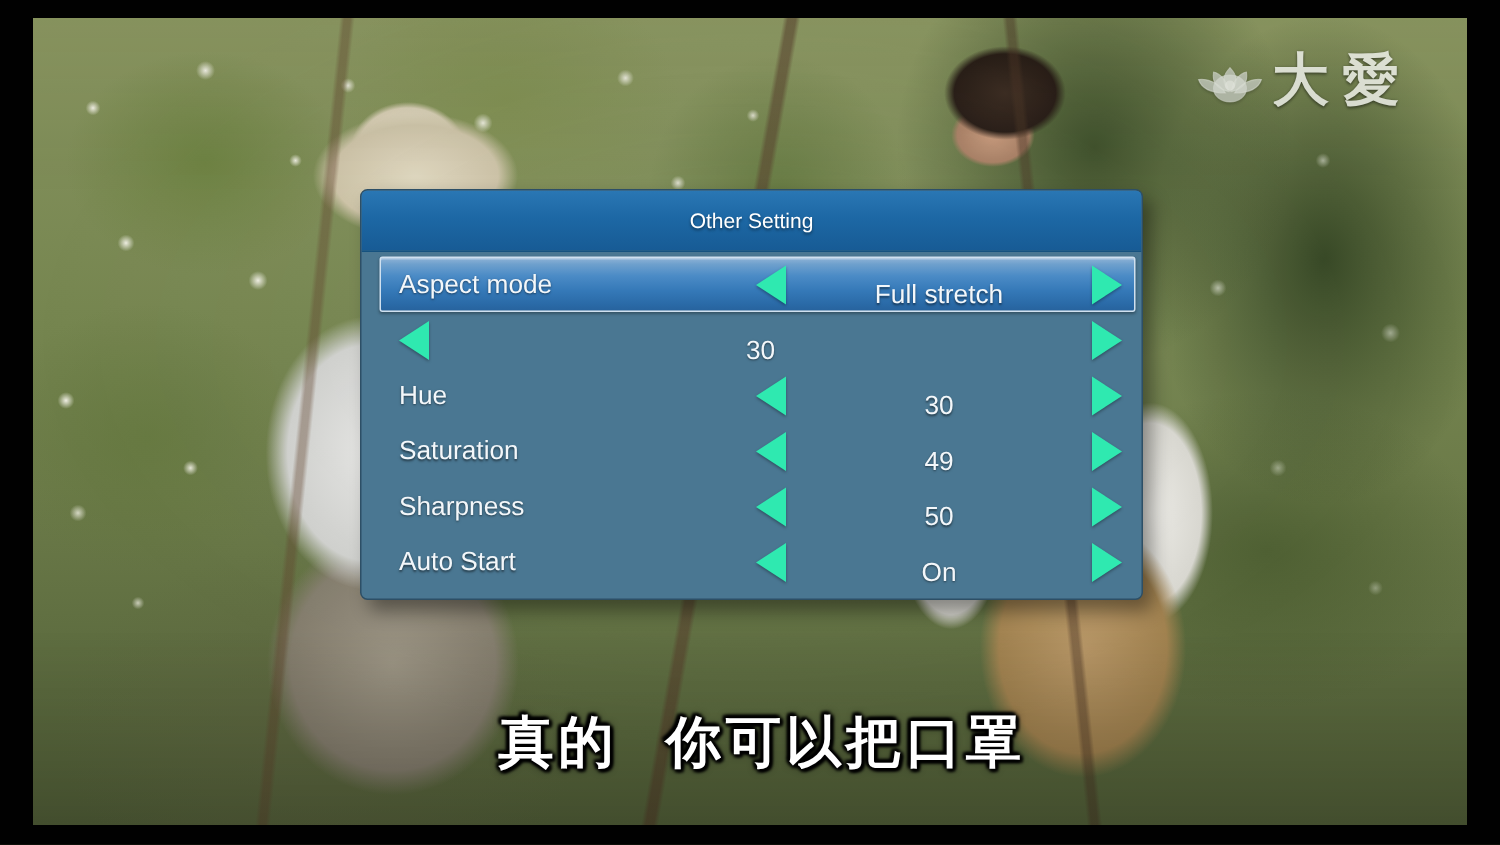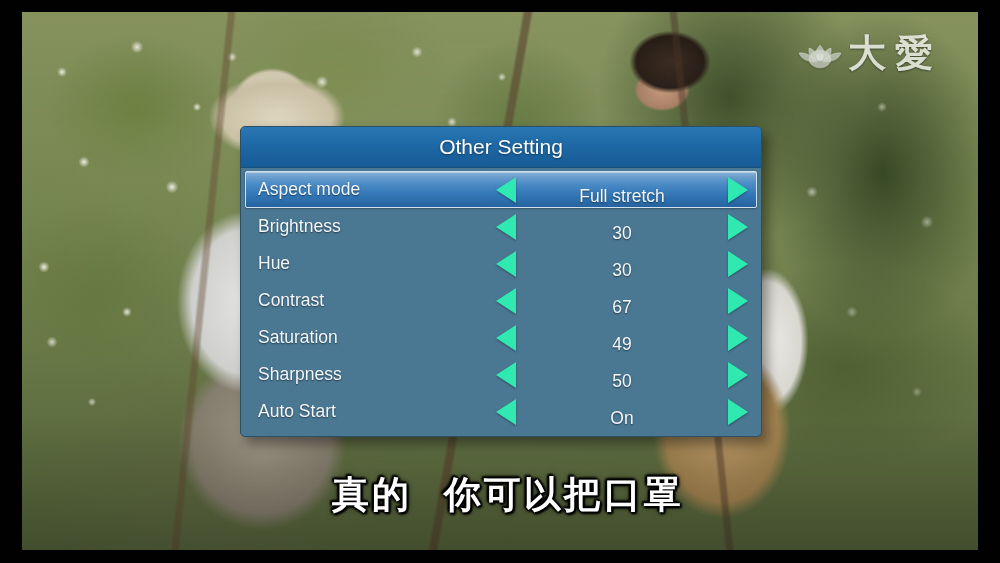--- a/index.html
+++ b/index.html
@@ -167,28 +167,28 @@
     border-radius: 5px;
     box-shadow: 6px 7px 12px rgba(0,0,0,.38);
     overflow: hidden;
     padding-bottom: 6px;
   }
 
   #osd-title {
     height: 40px;
     line-height: 40px;
     text-align: center;
-    font-size: 21px;
+    font-size: 14px;
     color: #ffffff;
     background: linear-gradient(180deg, #2a77b4 0%, #1d68a5 45%, #175b95 100%);
     border-bottom: 1px solid #15527f;
     text-shadow: 0 1px 2px rgba(0,0,0,.45);
   }
 
-  #osd-rows { padding: 3px 0 0 0; }
+  #osd-rows { padding: 3px 0 0 8px; }
 
   .osd-row {
     position: relative;
     display: flex;
     align-items: center;
     height: 37px;
     margin: 0 4px;
     padding: 0 8px 0 12px;
     color: #f3f7fa;
     font-size: 17.5px;
@@ -262,35 +262,28 @@
   <div id="osd-panel">
     <div id="osd-title">Other Setting</div>
     <div id="osd-rows">
         <div class="osd-row selected">
           <span class="label">Aspect mode</span>
           <span class="arrow left"></span>
           <span class="value">Full stretch</span>
           <span class="arrow right"></span>
         </div>
         <div class="osd-row">
-          <span class="label">Brightness</span>
           <span class="arrow left"></span>
           <span class="value">30</span>
           <span class="arrow right"></span>
         </div>
         <div class="osd-row">
           <span class="label">Hue</span>
           <span class="arrow left"></span>
           <span class="value">30</span>
-          <span class="arrow right"></span>
-        </div>
-        <div class="osd-row">
-          <span class="label">Contrast</span>
-          <span class="arrow left"></span>
-          <span class="value">67</span>
           <span class="arrow right"></span>
         </div>
         <div class="osd-row">
           <span class="label">Saturation</span>
           <span class="arrow left"></span>
           <span class="value">49</span>
           <span class="arrow right"></span>
         </div>
         <div class="osd-row">
           <span class="label">Sharpness</span>

